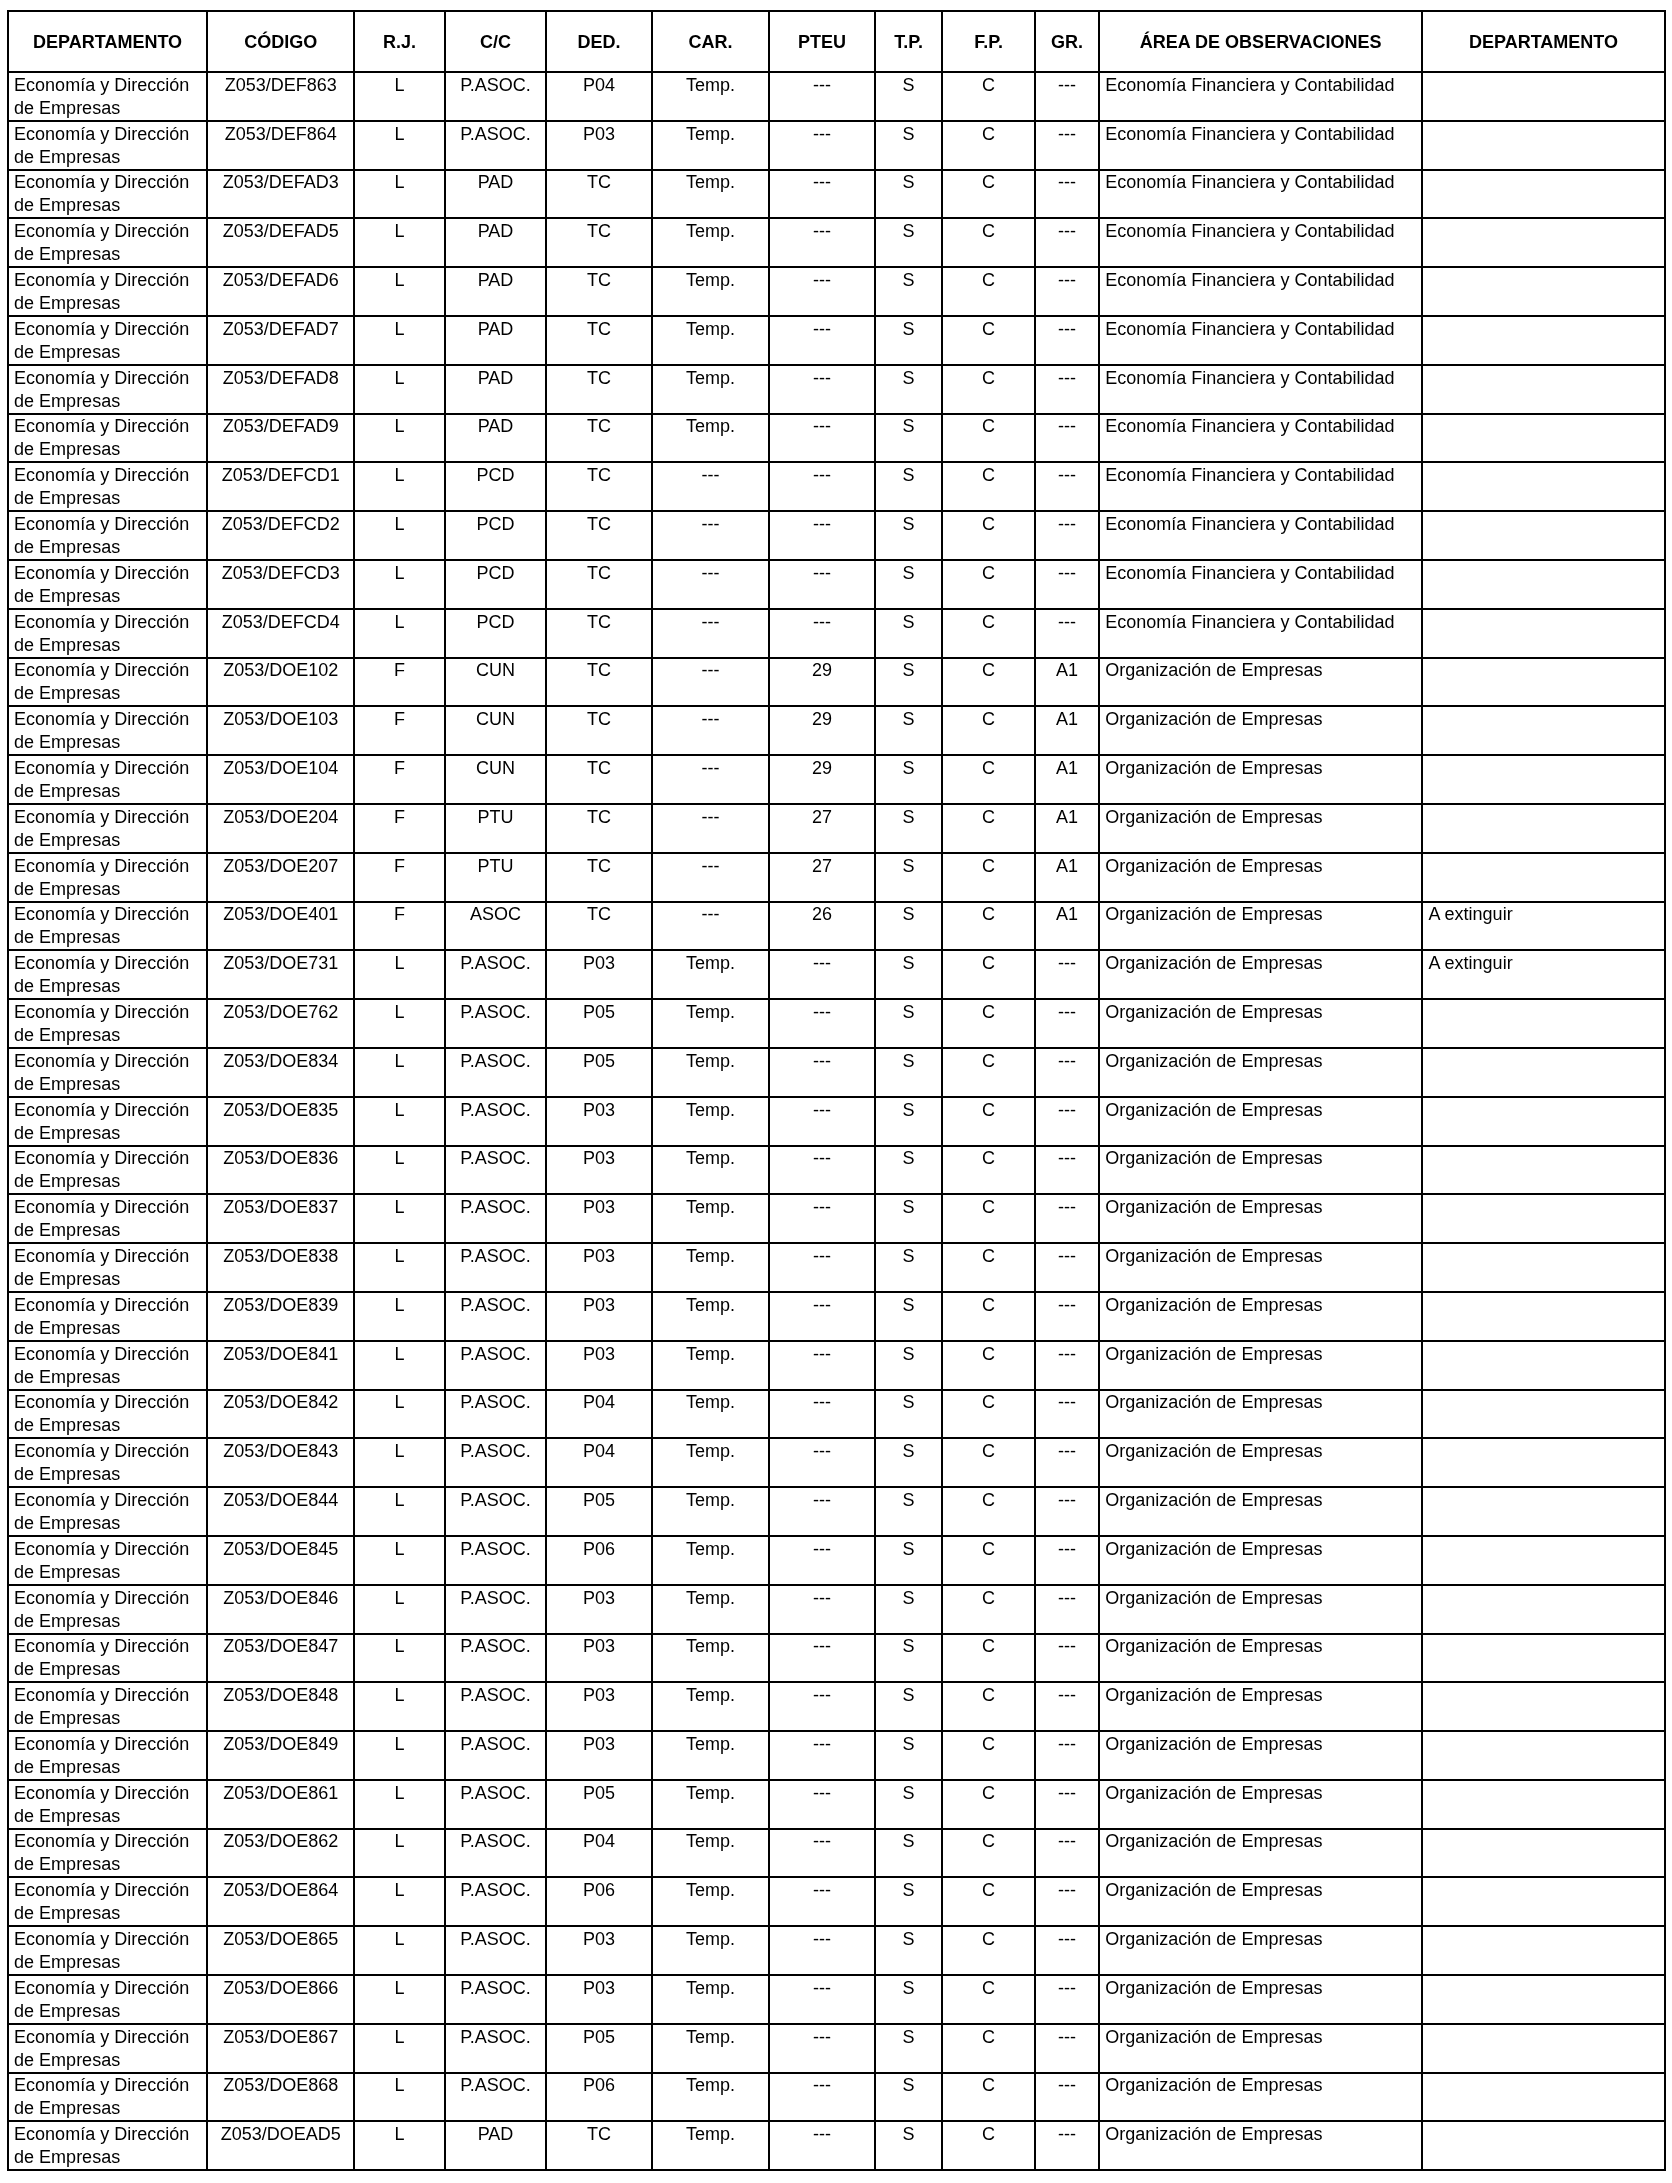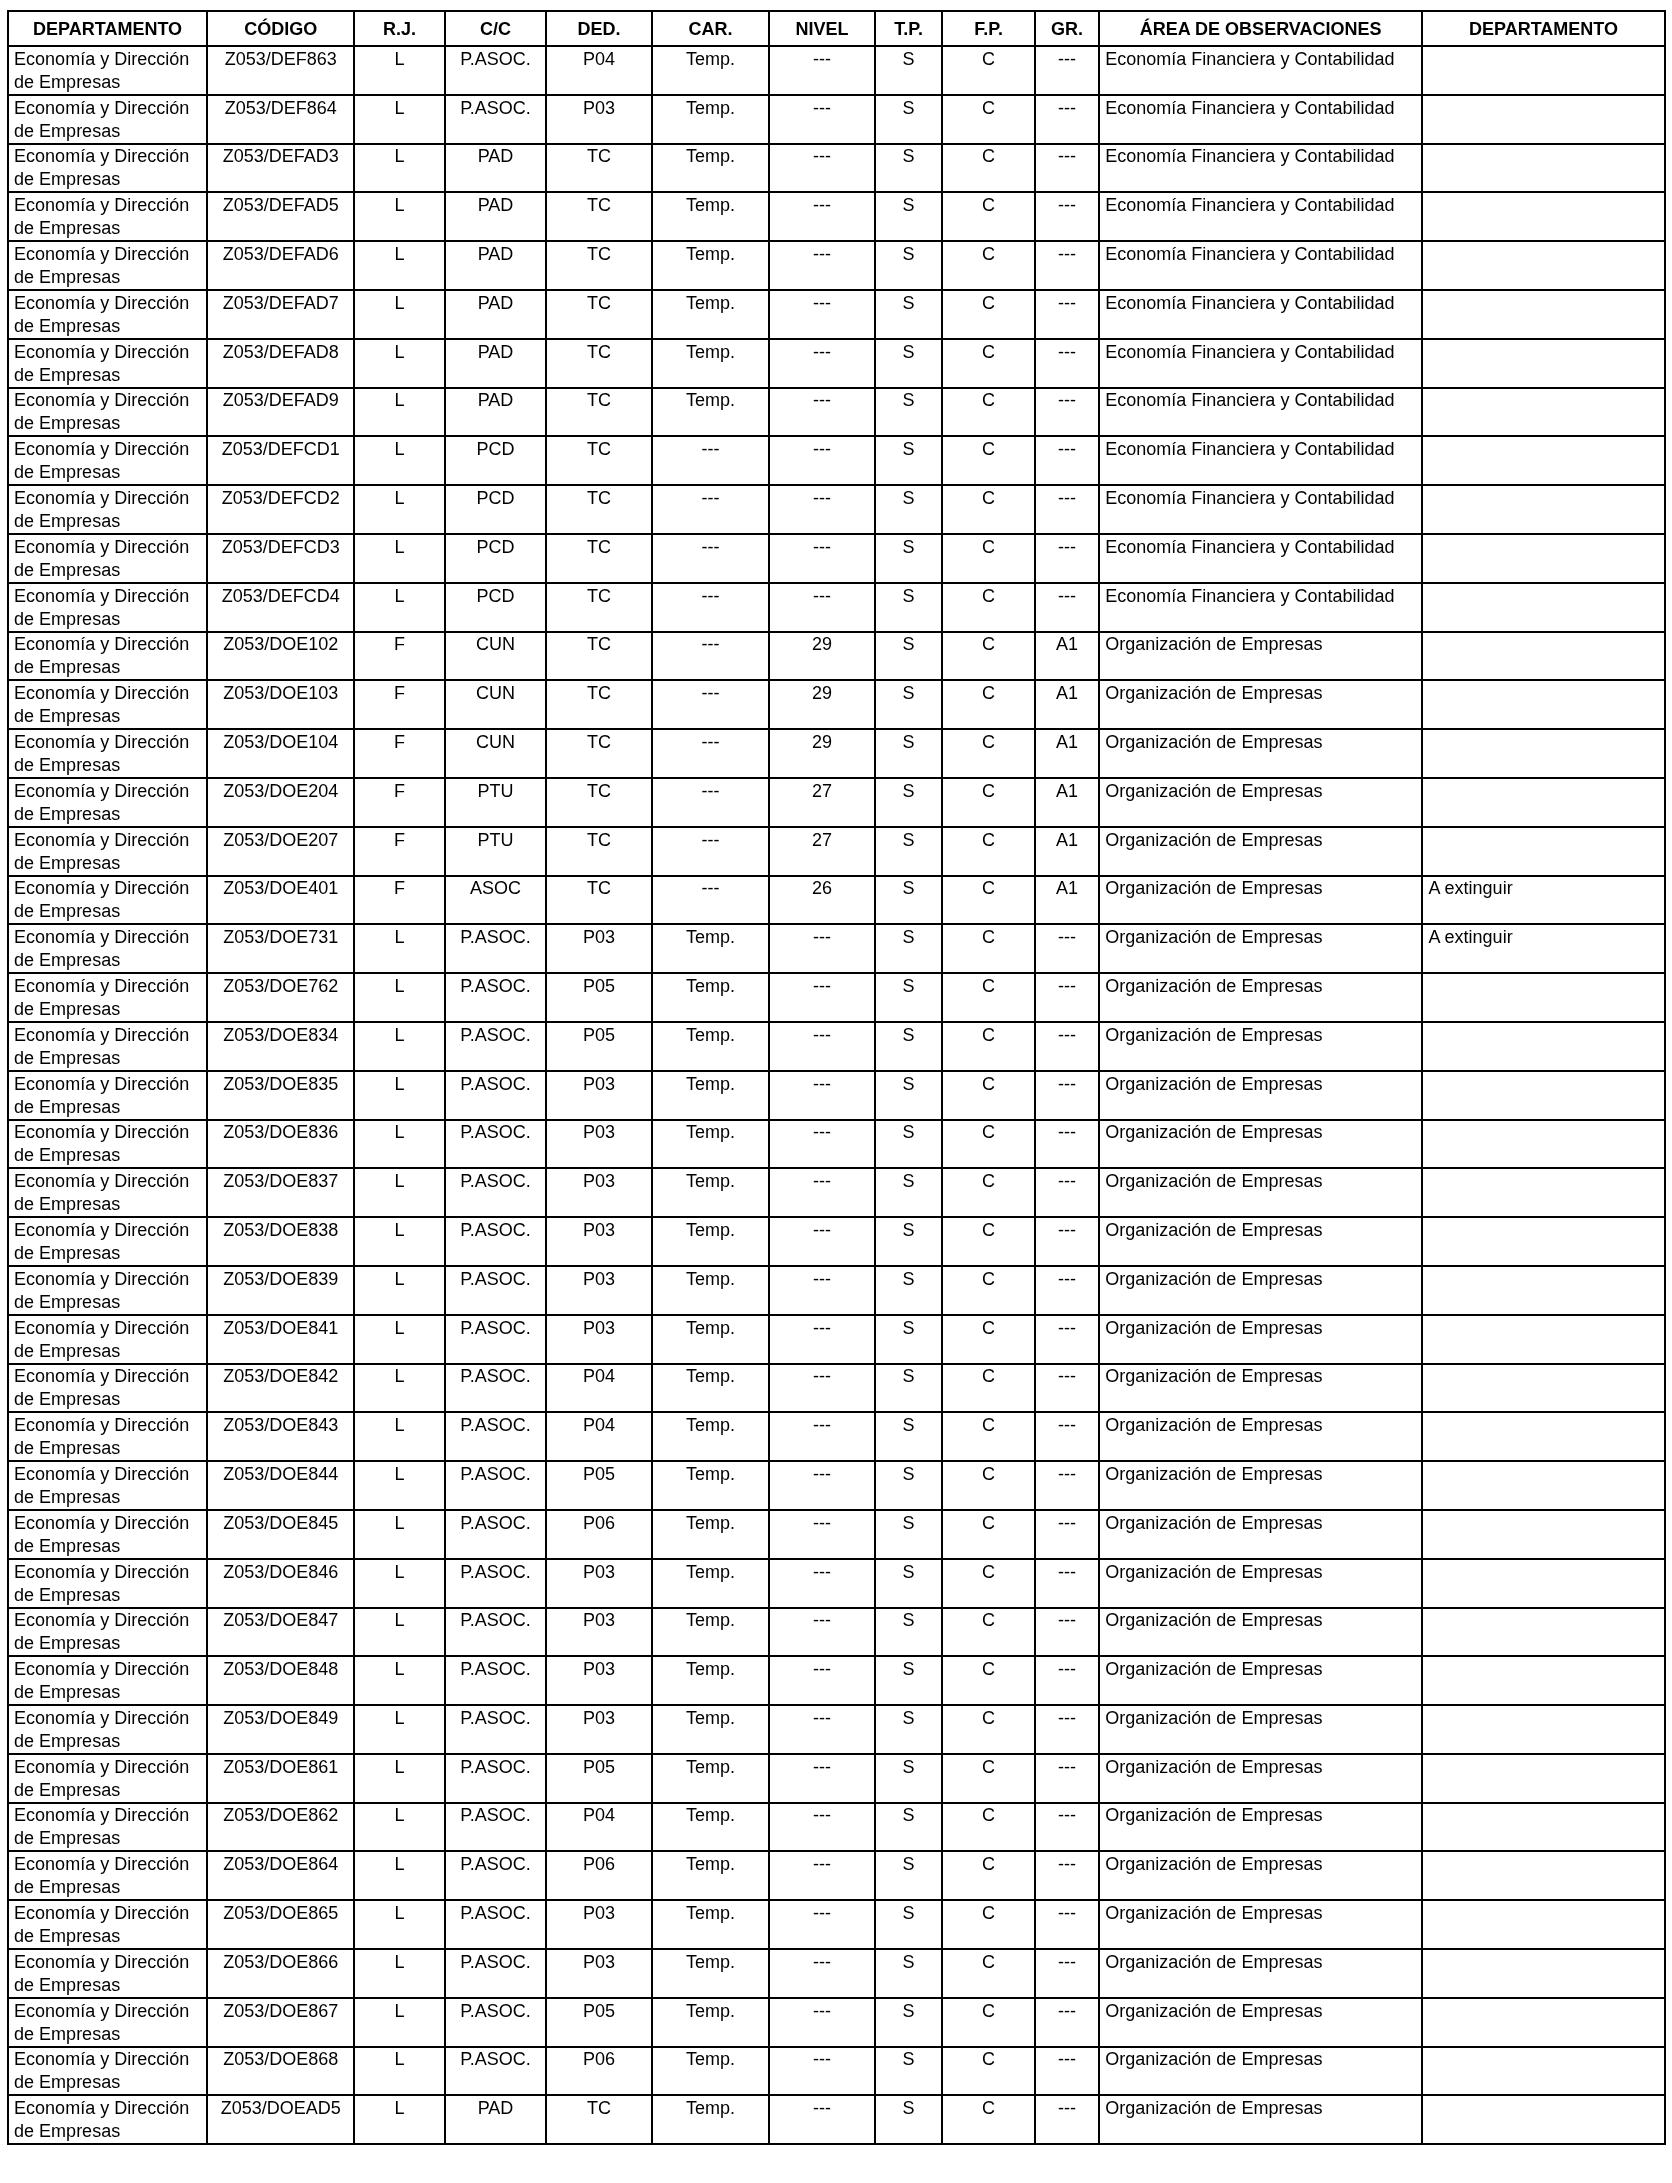--- a/index.html
+++ b/index.html
@@ -19,21 +19,21 @@
     table-layout: fixed;
     width: 1659px;
     margin: 10px 0 0 6.8px;
   }
   table.rpt th, table.rpt td {
     border: 2.3px solid #000000;
     overflow: hidden;
   }
   table.rpt thead th {
     height: 23px;
-    padding: 5px 3px;
+    padding: 18px 3px;
     font-size: 18px;
     font-weight: bold;
     text-align: center;
     vertical-align: middle;
     line-height: 20px;
     white-space: nowrap;
   }
   table.rpt tbody tr {
     height: 36px;
     border-radius: 11px;
@@ -84,21 +84,21 @@
     <col class="c-observaciones">
   </colgroup>
   <thead>
     <tr>
         <th class="th-departamento">DEPARTAMENTO</th>
         <th class="th-codigo">CÓDIGO</th>
         <th class="th-rj">R.J.</th>
         <th class="th-cc">C/C</th>
         <th class="th-ded">DED.</th>
         <th class="th-car">CAR.</th>
-        <th class="th-nivel">NIVEL</th>
+        <th class="th-nivel">PTEU</th>
         <th class="th-tp">T.P.</th>
         <th class="th-fp">F.P.</th>
         <th class="th-gr">GR.</th>
         <th class="th-area">ÁREA DE OBSERVACIONES</th>
         <th class="th-observaciones">DEPARTAMENTO</th>
       </tr>
   </thead>
   <tbody>
       <tr>
         <td class="td-departamento">Economía y Dirección de Empresas</td>

